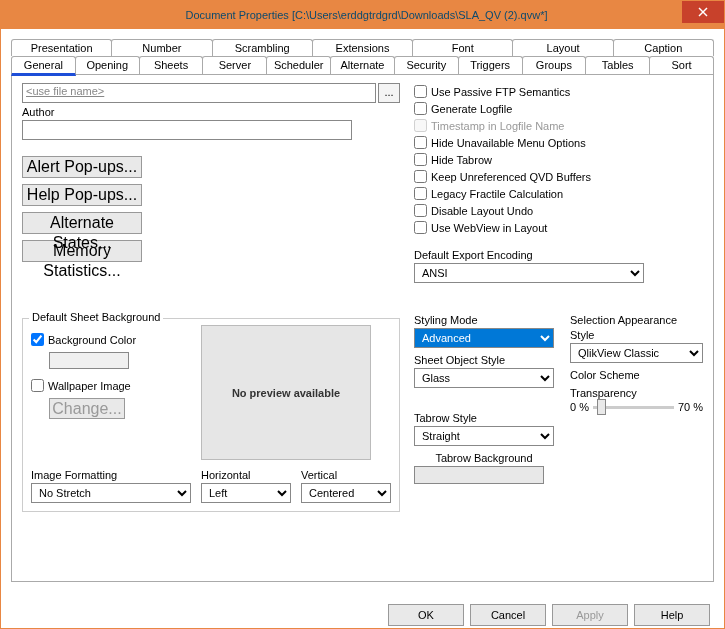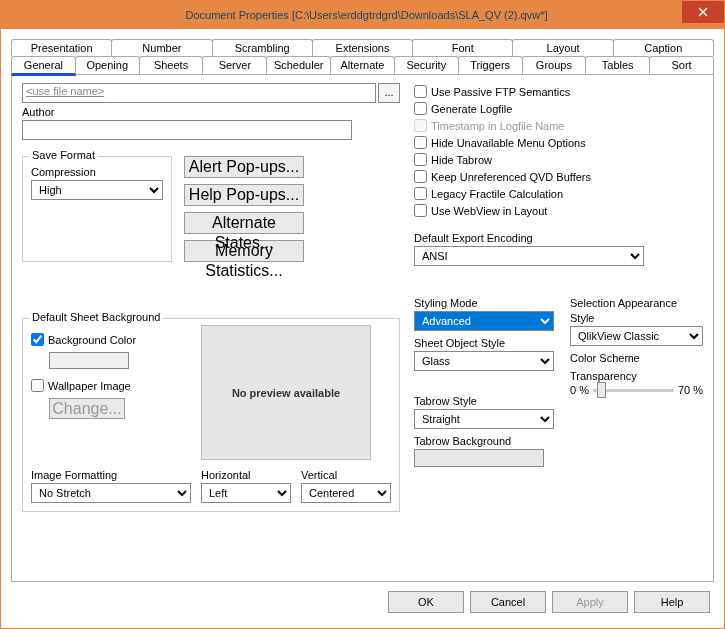--- a/index.html
+++ b/index.html
@@ -30,21 +30,21 @@
   .btn.disabled { color:#999; }
   .vgap { height: 6px; }
   .select { width: 100%; height: 20px; border: 1px solid #888; background:#fff; padding-left:3px;}
   .chkrow { display:flex; align-items:center; gap:4px; height:17px; margin:0;}
   input[type=checkbox] { width:13px; height:13px; margin:0; }
   .chkrow.disabled { color:#999; }
   .swatch { width: 80px; height: 17px; border:1px solid #888; background:#f0f0f0; display:inline-block;}
   .preview { width: 170px; height: 135px; border:1px solid #bbb; background:#e6e6e6; display:flex; align-items:center; justify-content:center; font-weight:bold; color:#333;}
   .twocol { display:flex; gap:10px; }
   .half { flex:1; }
-  .bottombar { position:absolute; bottom:15px; right:14px; display:flex; gap:6px;}
+  .bottombar { position:absolute; bottom:2px; right:14px; display:flex; gap:6px;}
   .dlgbtn { width:76px; height:22px; border:1px solid #999; background:#e9e9e9; text-align:center; line-height:20px;}
   .dlgbtn.disabled { color:#999; }
   .styling-highlight { background:#0078d7; color:#fff; }
   .titlerow { display:flex; gap:2px;}
   .titlerow .txt { flex:1;text-decoration:underline; }
   .browse { width:22px; height:20px; border:1px solid #888; background:#f4f4f4; text-align:center; line-height:17px;}
   .slider { display:flex; align-items:center; gap:4px; margin-top:2px;}
   .track { flex:1; height:3px; background:#ccc; position:relative;}
   .thumb { width:9px; height:16px; background:#e9e9e9; border:1px solid #888; position:absolute; top:-7px; left:4px;}
   .tabrow-swatch { width:130px; height:18px; border:1px solid #888; background:#e8e8e8;}
@@ -93,25 +93,20 @@
 
         <div class="leftcol">
           <div class="titlerow">
             <div class="txt placeholder-text">&lt;use file name&gt;</div>
             <div class="browse">...</div>
           </div>
           <span class="lbl">Author</span>
           <div class="txt" style="width:330px"></div>
 
           <div style="display:flex; gap:12px; margin-top:8px;">
-            <div class="fieldset" style="width:150px;">
-              <span class="legend">Save Format</span>
-              <span class="lbl">Compression</span>
-              <select class="select"><option>High</option></select>
-            </div>
             <div style="padding-top:8px;">
               <div class="btn">Alert Pop-ups...</div>
               <div class="vgap"></div>
               <div class="btn">Help Pop-ups...</div>
               <div class="vgap"></div>
               <div class="btn">Alternate States...</div>
               <div class="vgap"></div>
               <div class="btn">Memory Statistics...</div>
             </div>
           </div>
@@ -181,38 +176,42 @@
               <label class="chkrow">
                 <input type="checkbox" style="">
                 <span>Keep Unreferenced QVD Buffers</span>
               </label>
               <label class="chkrow">
                 <input type="checkbox" style="">
                 <span>Legacy Fractile Calculation</span>
               </label>
               <label class="chkrow">
                 <input type="checkbox" style="">
+                <span>Disable Layout Undo</span>
+              </label>
+              <label class="chkrow">
+                <input type="checkbox" style="">
                 <span>Use WebView in Layout</span>
               </label>
             </div>
 
           <div class="section-gap"></div>
           <span class="lbl">Default Export Encoding</span>
           <select class="select" style="width:230px"><option>ANSI</option></select>
 
           <div style="height:28px;"></div>
           <div style="display:flex; gap:16px;">
             <div style="width:140px;">
               <span class="lbl">Styling Mode</span>
               <select class="select styling-highlight"><option>Advanced</option></select>
               <span class="lbl" style="margin-top:6px;">Sheet Object Style</span>
               <select class="select"><option>Glass</option></select>
               <span class="lbl" style="margin-top:24px;">Tabrow Style</span>
               <select class="select"><option>Straight</option></select>
-              <span class="lbl" style="margin-top:6px;">Tabrow Background</span>
+              <span class="lbl" style="margin-top:6px;text-align:center;">Tabrow Background</span>
               <div class="tabrow-swatch"></div>
             </div>
             <div style="flex:1;">
               <span class="lbl">Selection Appearance</span>
               <span class="lbl">Style</span>
               <select class="select"><option>QlikView Classic</option></select>
               <span class="lbl" style="margin-top:6px;">Color Scheme</span>
               <span class="lbl" style="margin-top:6px;">Transparency</span>
               <div class="slider">
                 <span>0 %</span>

